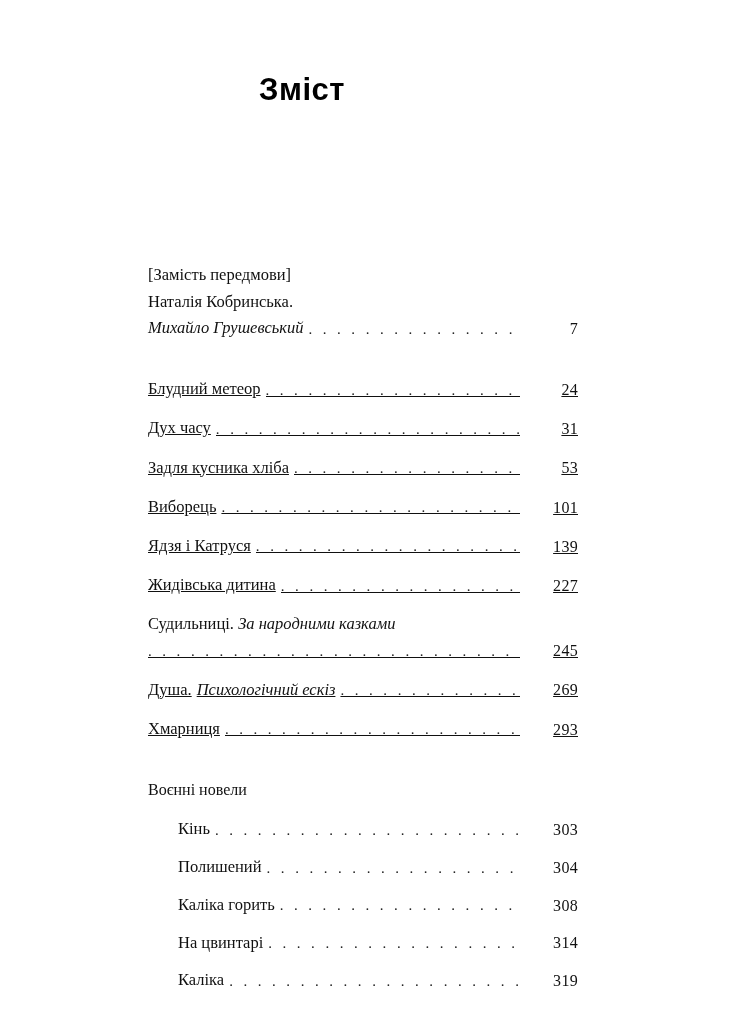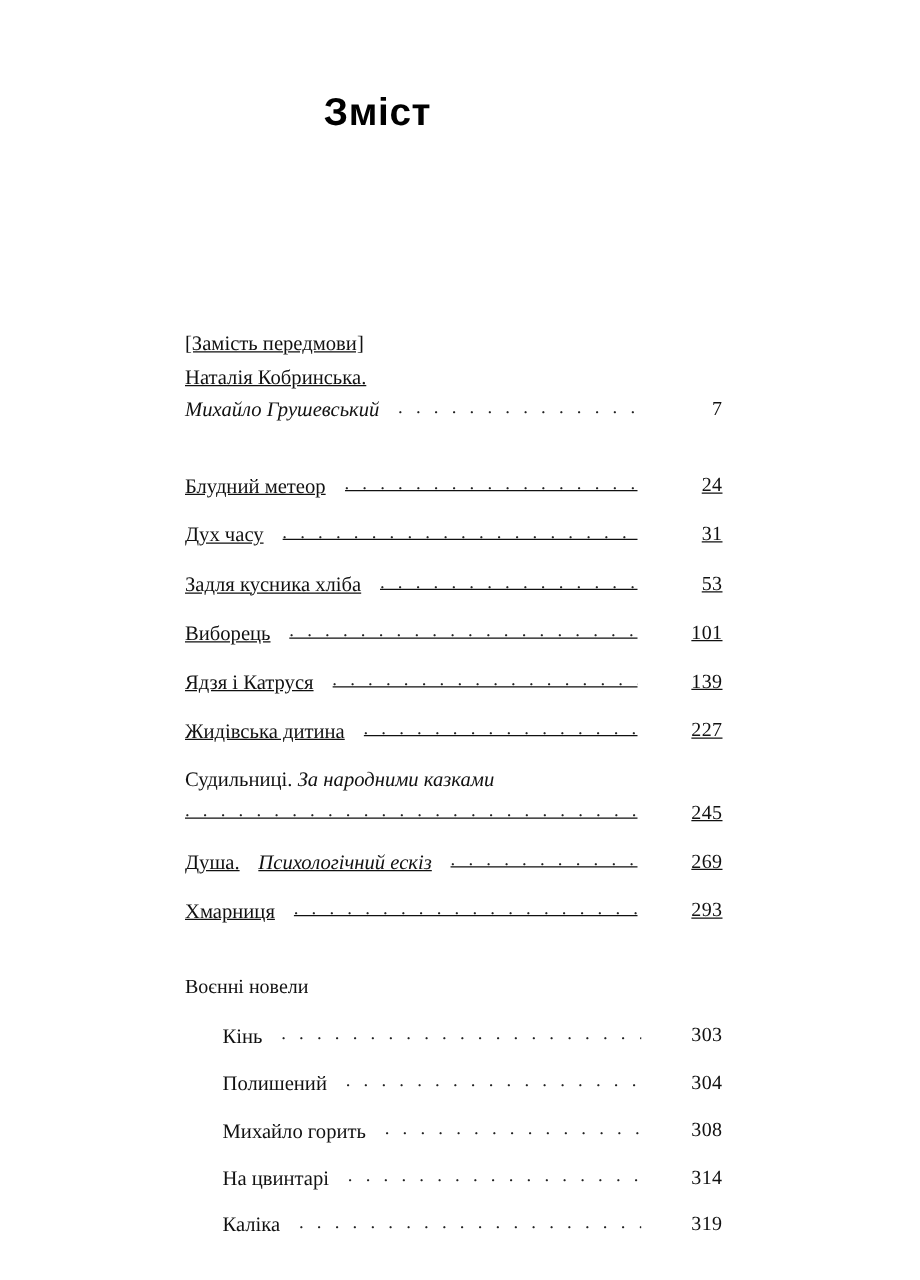--- a/index.html
+++ b/index.html
@@ -35,26 +35,25 @@
   .toc {
     position: absolute;
     left: 148px;
     top: 262px;
     width: 430px;
   }
 
   
   .entry {
     display: flex;
-    align-items: flex-start;
+    align-items: flex-end;
     font-size: 16.5px;
     line-height: 1.62;
     color: #111111;
     white-space: nowrap;
-    gap: 10px;
   }
   .entry .label {
     flex: 0 0 auto;
     padding-right: 5px;
   }
   .entry .dots {
     flex: 1 1 auto;
     overflow: hidden;
     white-space: nowrap;
     letter-spacing: 3.4px;
@@ -72,21 +71,20 @@
   .ital { font-style: italic; }
 
   
   .preface {
     margin-bottom: 34px;
   }
   .preface .plain-line {
     font-size: 16.5px;
     line-height: 1.62;
     color: #111111;
-    text-decoration: underline;
   }
 
   
   .main-list .entry {
     margin-bottom: 12.5px;
     text-decoration: underline;
   }
 
   
   .entry-wrap .first-line {
@@ -204,21 +202,21 @@
         <span class="page-no">303</span>
       </div>
 
       <div class="entry">
         <span class="label">Полишений</span>
         <span class="dots">. . . . . . . . . . . . . . . . . . . . . . . . . . . . . . . . . . . . . . . . . . . . . . .</span>
         <span class="page-no">304</span>
       </div>
 
       <div class="entry">
-        <span class="label">Михайло горить</span>
+        <span class="label">Каліка горить</span>
         <span class="dots">. . . . . . . . . . . . . . . . . . . . . . . . . . . . . . . . . . . . . . . . . . . . . . .</span>
         <span class="page-no">308</span>
       </div>
 
       <div class="entry">
         <span class="label">На цвинтарі</span>
         <span class="dots">. . . . . . . . . . . . . . . . . . . . . . . . . . . . . . . . . . . . . . . . . . . . . . .</span>
         <span class="page-no">314</span>
       </div>
 

